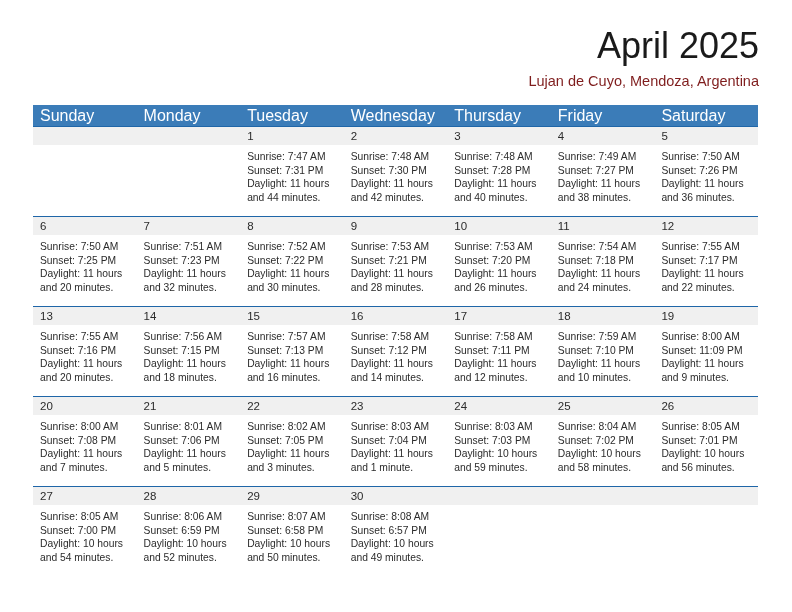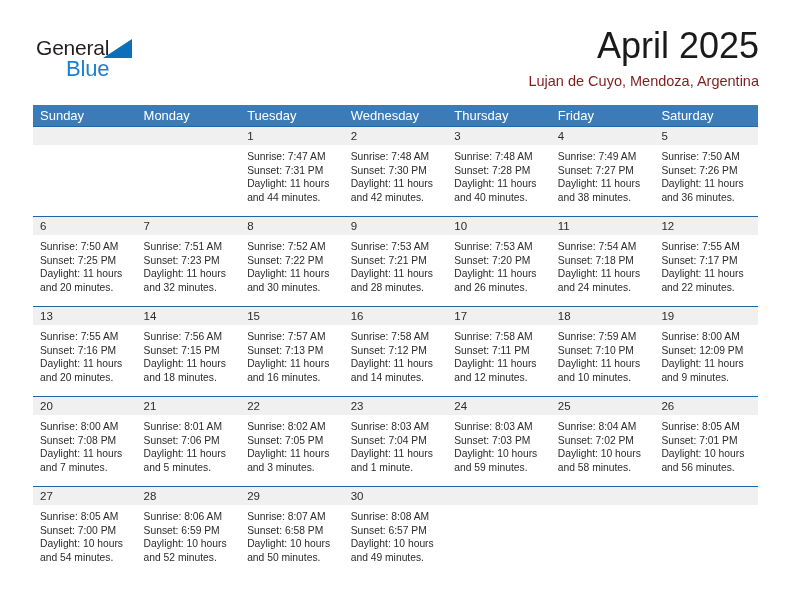--- a/index.html
+++ b/index.html
@@ -43,21 +43,21 @@
     position: absolute; left: 33px; top: 105px;
     width: 725px;
     border-collapse: collapse;
     table-layout: fixed;
   }
   .calendar th, .calendar td { padding: 0; vertical-align: top; }
 
   .dow {
     background: #3b7cb8;
     color: #ffffff;
-    font-size: 13px;
+    font-size: 16px;
     font-weight: normal;
     text-align: left;
     height: 21px;
     line-height: 21px;
     padding-left: 7px !important;
   }
 
   .daycell {
     height: 90px;
     border-top: 1.6px solid #1f66a8;
@@ -79,27 +79,20 @@
   }
   .daycell .dbody div { white-space: nowrap; }
 </style>
 </head>
 <body>
 
 <div class="page">
 
   <div class="masthead">
 
-    <div class="logo">
-      <span class="logo-general">General</span>
-      <svg class="logo-tri" viewBox="0 0 29 19">
-        <polygon points="0,19 29,19 29,0" fill="#0d6fb8"></polygon>
-      </svg>
-      <span class="logo-blue">Blue</span>
-    </div>
 
     <div class="title-block">
       <div class="cal-title">April 2025</div>
       <div class="cal-sub">Lujan de Cuyo, Mendoza, Argentina</div>
     </div>
 
   </div>
 
   <table class="calendar">
     <thead>
@@ -284,21 +277,21 @@
               <div>Sunrise: 7:59 AM</div>
               <div>Sunset: 7:10 PM</div>
               <div>Daylight: 11 hours</div>
               <div>and 10 minutes.</div>
             </div>
           </td>
           <td class="daycell">
             <div class="dnum-band">19</div>
             <div class="dbody">
               <div>Sunrise: 8:00 AM</div>
-              <div>Sunset: 12:09 PM</div>
+              <div>Sunset: 11:09 PM</div>
               <div>Daylight: 11 hours</div>
               <div>and 9 minutes.</div>
             </div>
           </td>
         </tr>
         <tr>
           <td class="daycell">
             <div class="dnum-band">20</div>
             <div class="dbody">
               <div>Sunrise: 8:00 AM</div>

